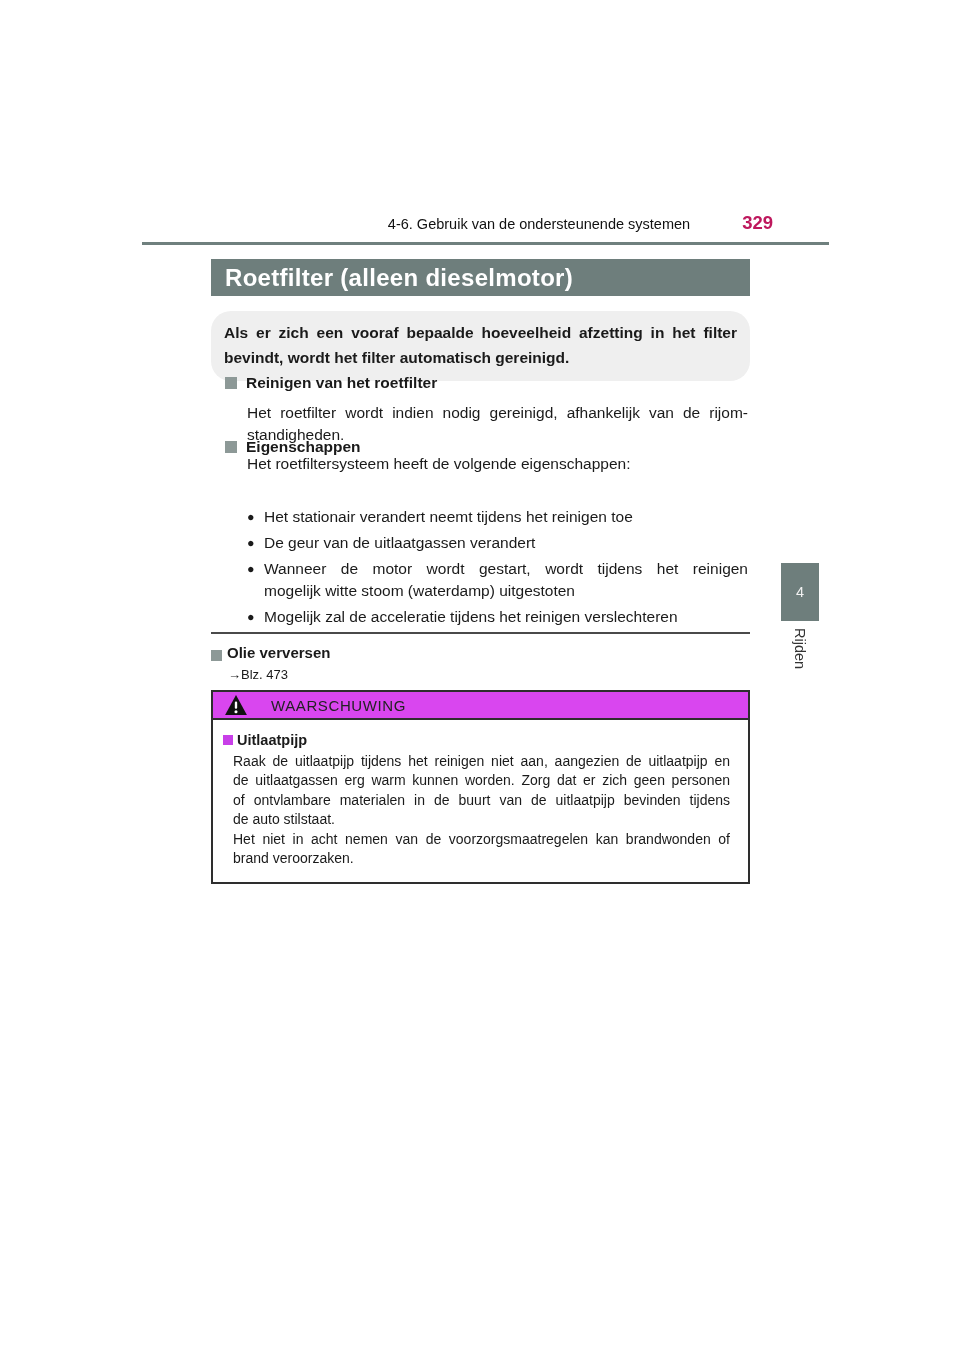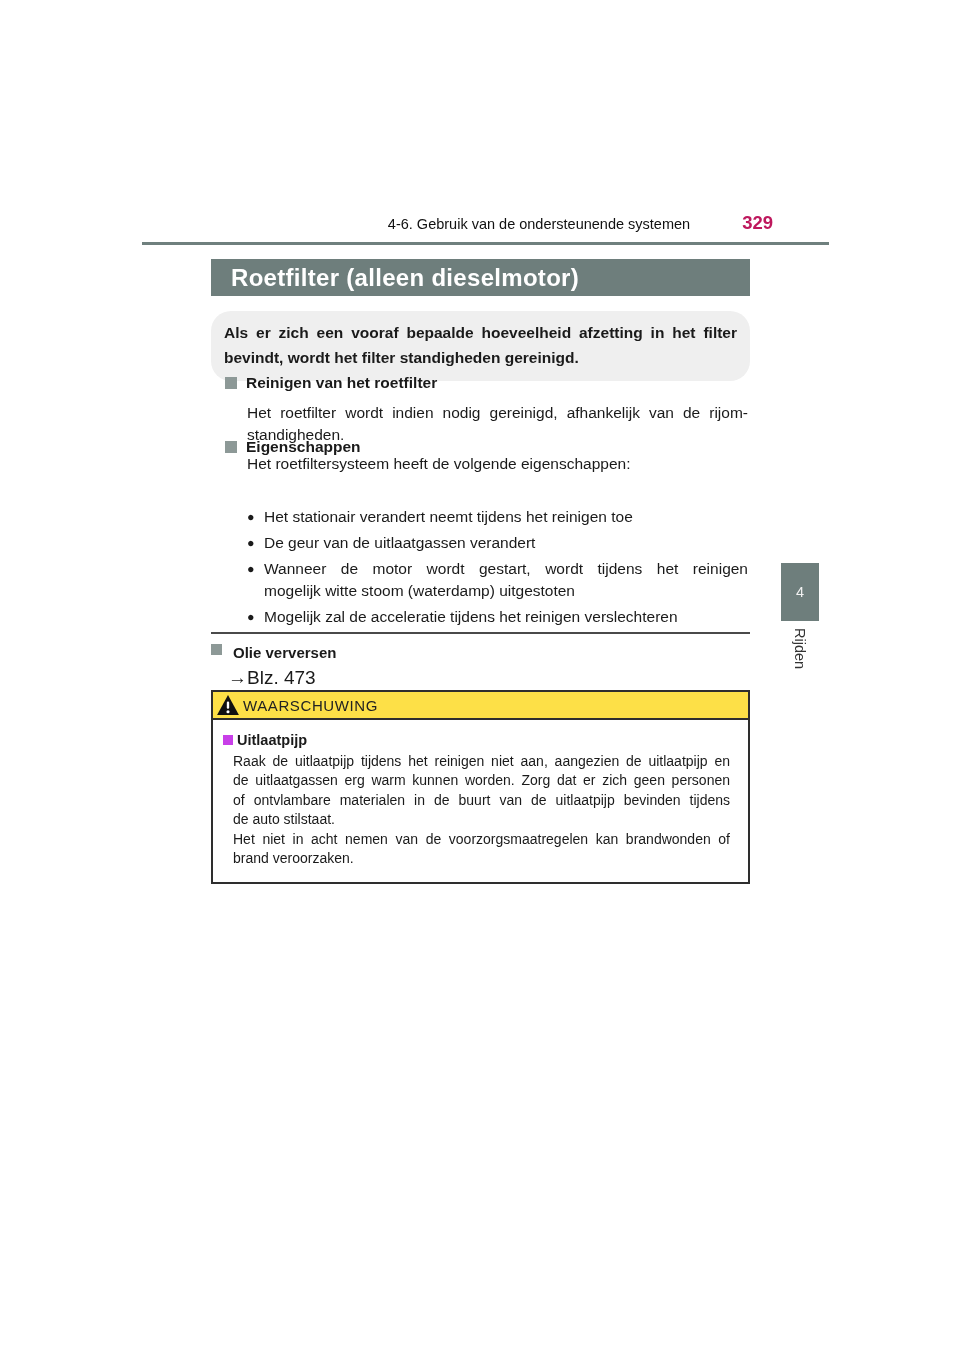--- a/index.html
+++ b/index.html
@@ -12,21 +12,21 @@
   
   .header{left:142px;top:212px;width:687px;display:flex;justify-content:flex-end;align-items:baseline;}
   .header-title{font-size:14.5px;color:#111;}
   .header-pagenum{font-weight:bold;font-size:18.5px;margin-left:52px;margin-right:56px;color:#be185d;}
   .header-rule{left:142px;top:242px;width:687px;height:3px;background:#6f807e;}
 
   
   .title-bar{
     left:211px;top:259px;width:539px;height:37px;background:#6e7e7c;color:#ffffff;
     font-size:24px;font-weight:bold;display:flex;align-items:center;
-    padding-left:20px;box-sizing:border-box;letter-spacing:0.3px;
+    padding-left:14px;box-sizing:border-box;letter-spacing:0.3px;
   }
 
   
   .intro-box{
     left:211px;top:311px;width:539px;background:#efefef;
     padding:9px 13px 11px 13px;box-sizing:border-box;
     font-weight:bold;font-size:15.5px;line-height:25px;border-radius:20px;
   }
 
   .jl{text-align:justify;text-align-last:justify;}
@@ -41,29 +41,29 @@
   .par-2{top:453px;}
 
   
   .bullets{left:247px;top:506px;width:501px;font-size:15.5px;line-height:22px;}
   .bullet-item{display:flex;margin-bottom:4px;}
   .dot{width:17px;flex:none;font-size:12.5px;line-height:22px;}
   .bullet-text{flex:1;min-width:0;}
 
   
   .divider{left:211px;top:632px;width:539px;height:2px;background:#4a4a4a;}
-  .footnote-head{left:211px;top:644px;display:flex;align-items:flex-start;gap:11px;font-weight:bold;font-size:15px;}
+  .footnote-head{left:211px;top:644px;display:flex;align-items:flex-end;gap:5px;font-weight:bold;font-size:15px;}
   .sq-small{width:11px;height:11px;background:#8d9997;flex:none;}
-  .footnote-ref{left:228px;top:667px;font-size:19px;text-align:center;}
+  .footnote-ref{left:228px;top:667px;font-size:13px;text-align:center;}
 
   
   .warning-box{left:211px;top:690px;width:539px;height:194px;border:2px solid #2e2e2e;box-sizing:border-box;background:#fff;}
   .warning-header{
-    height:28px;background:#fde047;border-bottom:2px solid #2e2e2e;
-    display:flex;align-items:center;padding-left:4px;gap:4px;box-sizing:border-box;
+    height:28px;background:#d946ef;border-bottom:2px solid #2e2e2e;
+    display:flex;align-items:center;padding-left:12px;gap:24px;box-sizing:border-box;
   }
   .warning-title{font-size:15px;color:#222;letter-spacing:0.6px;}
   .warn-icon{width:22px;height:20px;flex:none;display:flex;}
   .warning-body{padding:12px 10px 0 20px;}
   .warn-subhead{display:flex;align-items:center;gap:4px;font-weight:bold;font-size:14.5px;margin-left:-10px;margin-bottom:4px;}
   .sq-magenta{width:10px;height:10px;background:#c83fe8;flex:none;}
   .warn-lines{font-size:14px;line-height:19.4px;width:497px;}
 
   
   .tab{
@@ -86,21 +86,21 @@
     <span class="header-pagenum">329</span>
   </div>
   <div class="abs header-rule"></div>
 
   <div class="abs title-bar">
     <span>Roetfilter (alleen dieselmotor)</span>
   </div>
 
   <div class="abs intro-box">
     <div class="jl">Als er zich een vooraf bepaalde hoeveelheid afzetting in het filter</div>
-    <div>bevindt, wordt het filter standigheden gereinigd.</div>
+    <div>bevindt, wordt het filter automatisch gereinigd.</div>
   </div>
 
   <div class="abs sec-head sec-head-1">
     <span class="sq"></span>
     <span>Reinigen van het roetfilter</span>
   </div>
   <div class="abs body-par par-1">
     <div class="jl">Het roetfilter wordt indien nodig gereinigd, afhankelijk van de rijom-</div>
     <div>standigheden.</div>
   </div>

